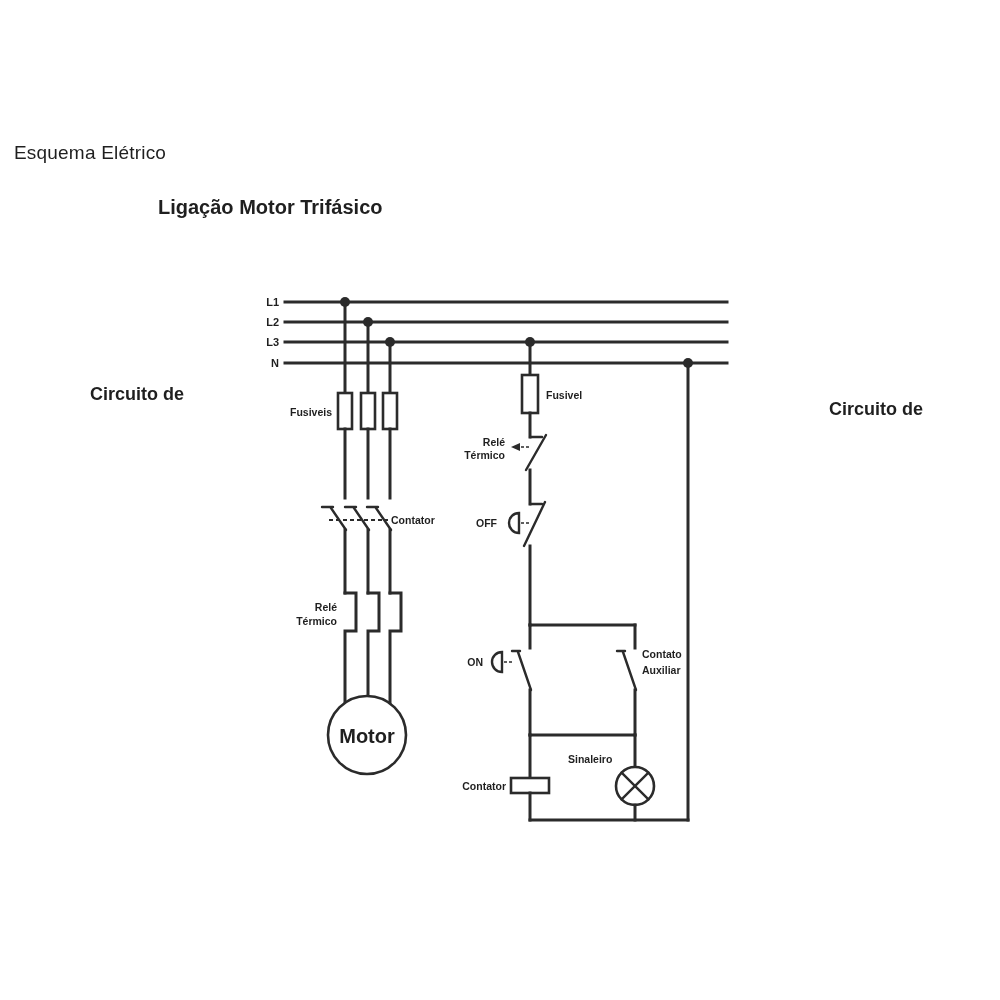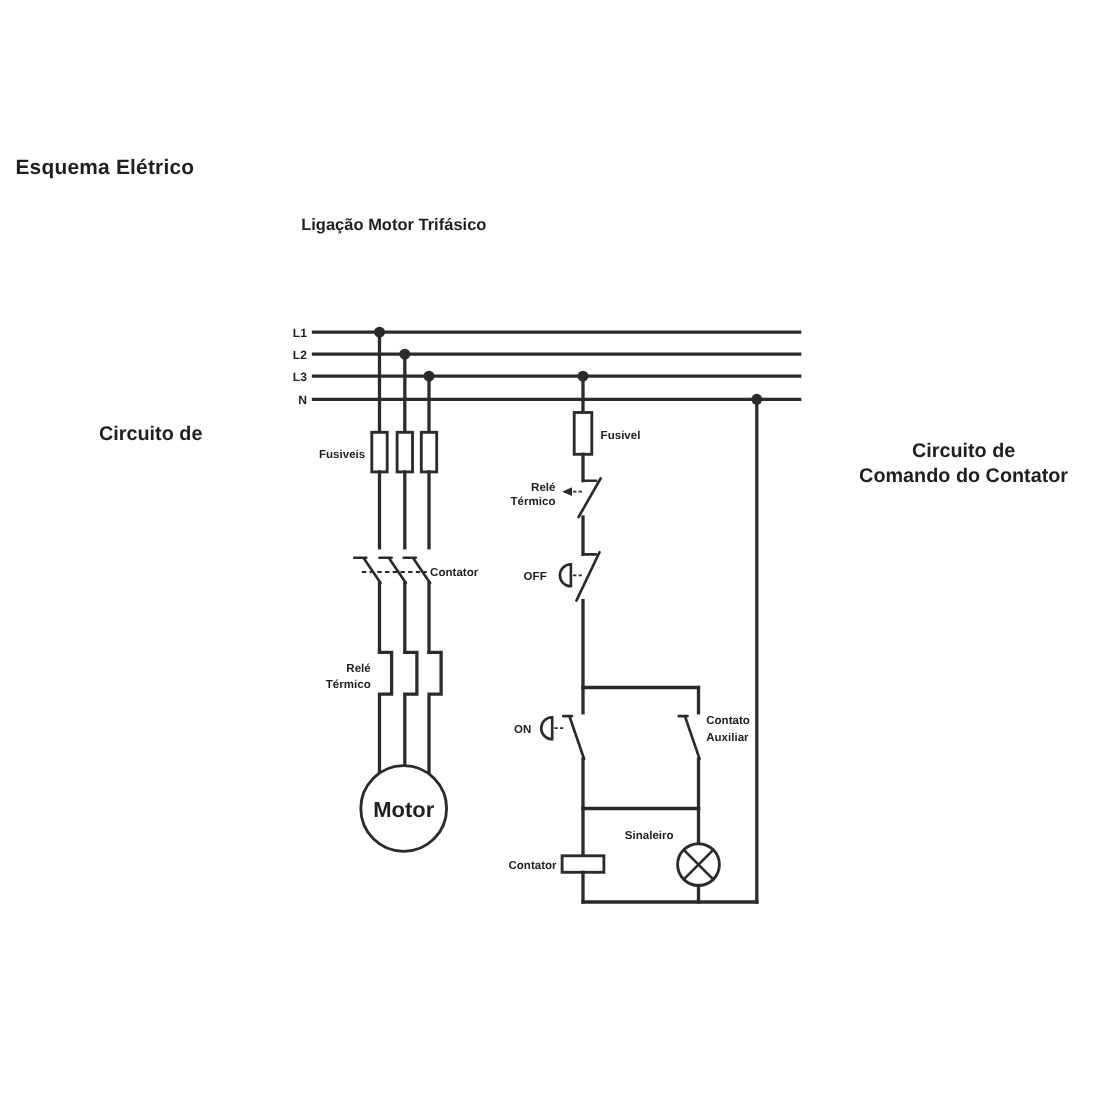--- a/index.html
+++ b/index.html
@@ -2,25 +2,25 @@
 <html><head>
 <meta charset="utf-8">
 <style>
   html,body{margin:0;padding:0;}
   body{
     width:1000px;height:1000px;background:#ffffff;position:relative;
     font-family:"Liberation Sans",sans-serif;color:#1f1f1f;overflow:hidden;
   }
   .heading{
     position:absolute;left:14px;top:142px;
-    font-size:19px;font-weight:700;letter-spacing:.2px;
+    font-size:19px;font-weight:400;letter-spacing:.2px;
   }
   .main-title{
-    position:absolute;left:158px;top:196px;width:400px;text-align:center;
-    font-size:15px;font-weight:700;
+    position:absolute;left:158px;top:196px;width:400px;text-align:left;
+    font-size:20px;font-weight:700;
   }
   .side-label{
     position:absolute;width:238px;text-align:center;
     font-size:18px;font-weight:700;line-height:23px;
   }
   .side-label.left{left:18px;top:383px;}
   .side-label.right{left:757px;top:398px;}
   .side-label span{display:block;}
   svg.diagram{position:absolute;left:0;top:0;width:1000px;height:1000px;}
   .wire{stroke:#2b2b2b;stroke-width:3;fill:none;stroke-linecap:square;}
@@ -38,21 +38,20 @@
 
 <div class="heading">Esquema Elétrico</div>
 <div class="main-title">Ligação Motor Trifásico</div>
 
 <div class="side-label left">
   <span>Circuito de</span>
 </div>
 
 <div class="side-label right">
   <span>Circuito de</span>
-  <span>Comando do Contator</span>
 </div>
 
 <svg class="diagram" viewBox="0 0 1000 1000" xmlns="http://www.w3.org/2000/svg">
 
   <g>
     <line class="wire" x1="285" y1="302" x2="727" y2="302"></line>
     <line class="wire" x1="285" y1="322" x2="727" y2="322"></line>
     <line class="wire" x1="285" y1="342" x2="727" y2="342"></line>
     <line class="wire" x1="285" y1="363" x2="727" y2="363" stroke="#6fb3e0"></line>
     <text class="bus-lbl" x="279" y="306" text-anchor="end">L1</text>

